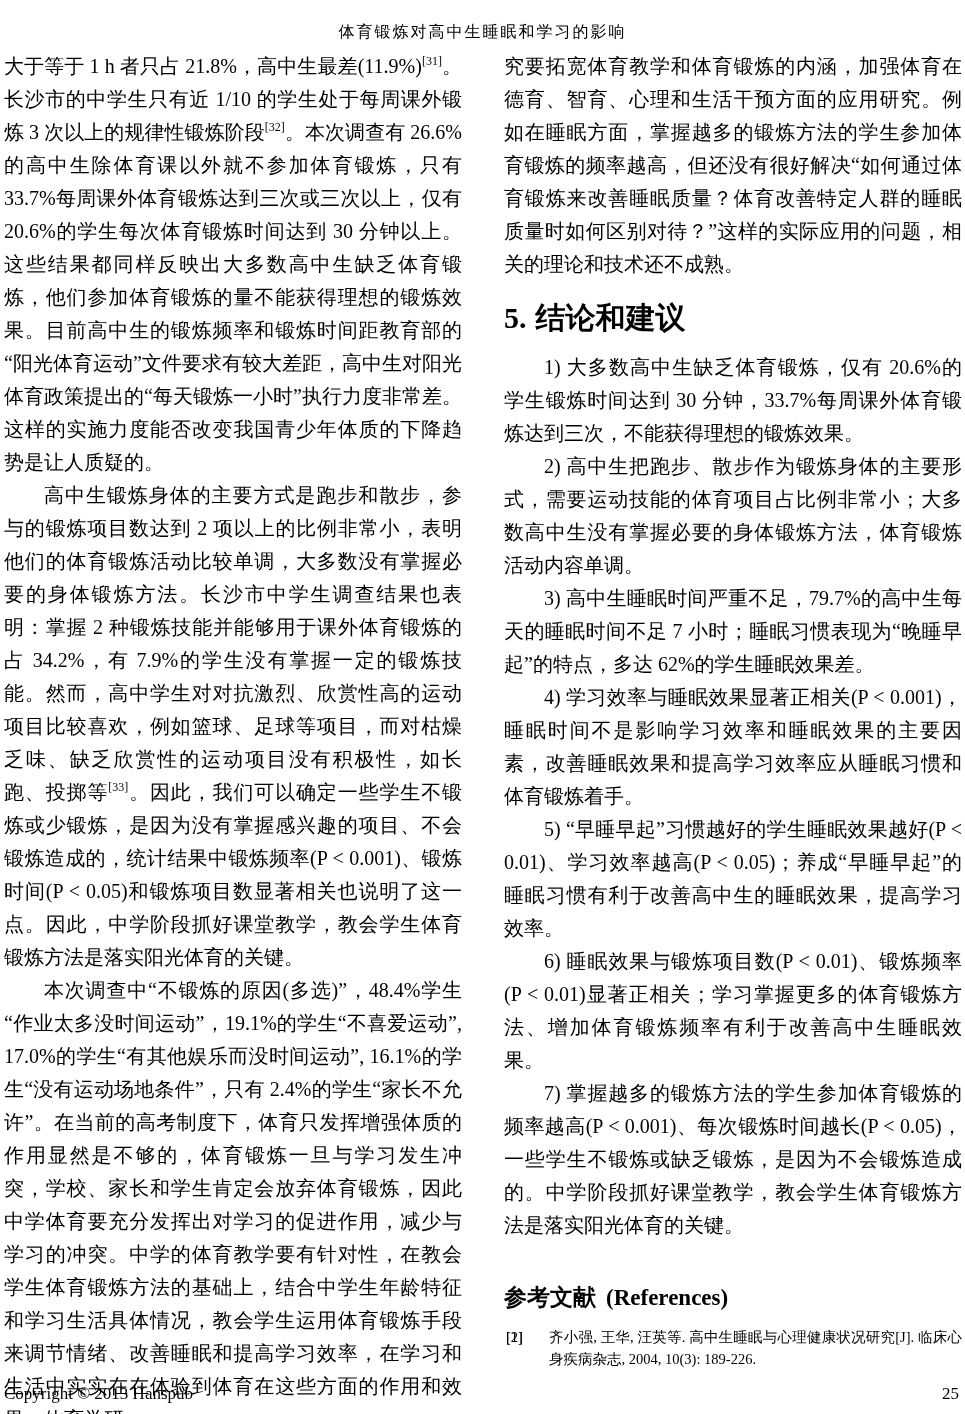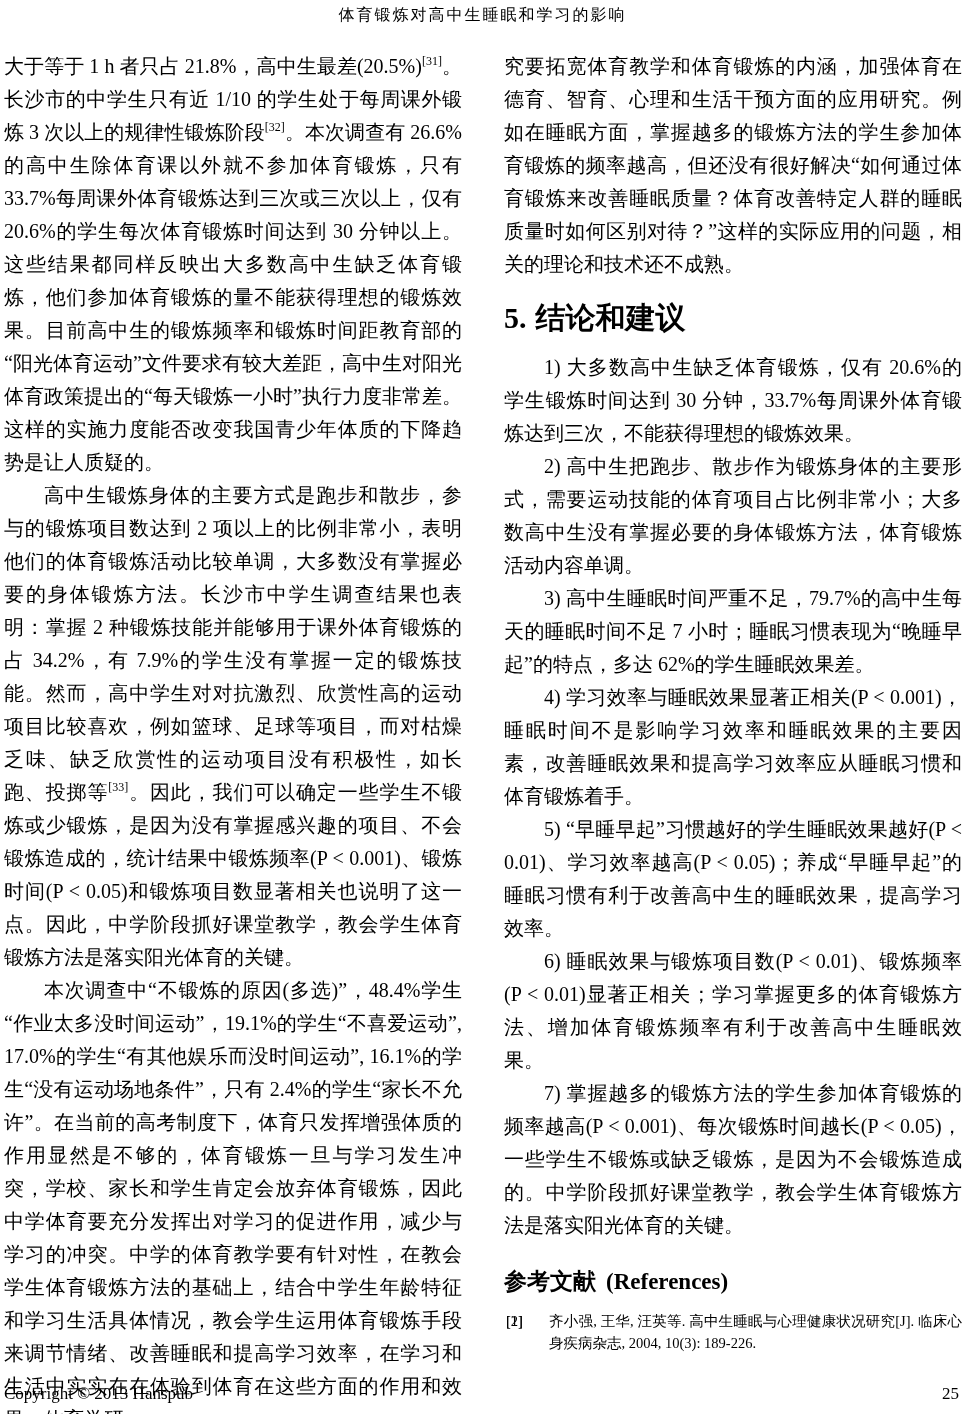--- a/index.html
+++ b/index.html
@@ -4,21 +4,21 @@
 <style>
   html,body{margin:0;padding:0;background:#ffffff;}
   .page{
     position:relative;
     width:965px;height:1414px;
     background:#ffffff;color:#000;
     font-family:"Liberation Serif","DejaVu Serif",serif;
     overflow:hidden;
   }
   .header-title{
-    position:absolute;top:5px;left:0;right:0;
+    position:absolute;top:22px;left:0;right:0;
     text-align:center;
     font-size:16px;letter-spacing:2px;
   }
   .col{position:absolute;top:50px;width:458px;}
   .col-left{left:4px;}
   .col-right{left:504px;}
   .para{
     margin:0;
     font-size:20px;line-height:33px;
     text-align:justify;
@@ -30,21 +30,21 @@
   .section-heading{
     margin:17px 0 12px 0;
     font-size:30px;font-weight:bold;
     font-family:"Liberation Sans","DejaVu Sans",sans-serif;
   }
   .section-heading .h-no{
     font-family:"Liberation Serif","DejaVu Serif",serif;
     margin-right:9px;
   }
   .refs-heading{
-    margin:24px 0 14px 0;
+    margin:40px 0 14px 0;
     font-size:23px;font-weight:bold;
     font-family:"Liberation Sans","DejaVu Sans",sans-serif;
   }
   .refs-heading .h-en{
     font-family:"Liberation Serif","DejaVu Serif",serif;
     margin-left:10px;
   }
   .refs{font-size:14.5px;line-height:21.5px;}
   .ref{
     position:relative;
@@ -59,21 +59,21 @@
   }
 </style>
 </head>
 <body>
 
 <div class="page">
 
   <div class="header-title">体育锻炼对高中生睡眠和学习的影响</div>
 
   <div class="col col-left">
-      <p class="para"><span>大于等于 1 h 者只占 21.8%，高中生最差(20.5%)</span><sup>[31]</sup><span>。长沙市的中学生只有近 1/10 的学生处于每周课外锻炼 3 次以上的规律性锻炼阶段</span><sup>[32]</sup><span>。本次调查有 26.6%的高中生除体育课以外就不参加体育锻炼，只有 33.7%每周课外体育锻炼达到三次或三次以上，仅有 20.6%的学生每次体育锻炼时间达到 30 分钟以上。这些结果都同样反映出大多数高中生缺乏体育锻炼，他们参加体育锻炼的量不能获得理想的锻炼效果。目前高中生的锻炼频率和锻炼时间距教育部的“阳光体育运动”文件要求有较大差距，高中生对阳光体育政策提出的“每天锻炼一小时”执行力度非常差。这样的实施力度能否改变我国青少年体质的下降趋势是让人质疑的。</span></p>
+      <p class="para"><span>大于等于 1 h 者只占 21.8%，高中生最差(11.9%)</span><sup>[31]</sup><span>。长沙市的中学生只有近 1/10 的学生处于每周课外锻炼 3 次以上的规律性锻炼阶段</span><sup>[32]</sup><span>。本次调查有 26.6%的高中生除体育课以外就不参加体育锻炼，只有 33.7%每周课外体育锻炼达到三次或三次以上，仅有 20.6%的学生每次体育锻炼时间达到 30 分钟以上。这些结果都同样反映出大多数高中生缺乏体育锻炼，他们参加体育锻炼的量不能获得理想的锻炼效果。目前高中生的锻炼频率和锻炼时间距教育部的“阳光体育运动”文件要求有较大差距，高中生对阳光体育政策提出的“每天锻炼一小时”执行力度非常差。这样的实施力度能否改变我国青少年体质的下降趋势是让人质疑的。</span></p>
       <p class="para indent"><span>高中生锻炼身体的主要方式是跑步和散步，参与的锻炼项目数达到 2 项以上的比例非常小，表明他们的体育锻炼活动比较单调，大多数没有掌握必要的身体锻炼方法。长沙市中学生调查结果也表明：掌握 2 种锻炼技能并能够用于课外体育锻炼的占 34.2%，有 7.9%的学生没有掌握一定的锻炼技能。然而，高中学生对对抗激烈、欣赏性高的运动项目比较喜欢，例如篮球、足球等项目，而对枯燥乏味、缺乏欣赏性的运动项目没有积极性，如长跑、投掷等</span><sup>[33]</sup><span>。因此，我们可以确定一些学生不锻炼或少锻炼，是因为没有掌握感兴趣的项目、不会锻炼造成的，统计结果中锻炼频率(P &lt; 0.001)、锻炼时间(P &lt; 0.05)和锻炼项目数显著相关也说明了这一点。因此，中学阶段抓好课堂教学，教会学生体育锻炼方法是落实阳光体育的关键。</span></p>
       <p class="para indent"><span>本次调查中“不锻炼的原因(多选)”，48.4%学生“作业太多没时间运动”，19.1%的学生“不喜爱运动”, 17.0%的学生“有其他娱乐而没时间运动”, 16.1%的学生“没有运动场地条件”，只有 2.4%的学生“家长不允许”。在当前的高考制度下，体育只发挥增强体质的作用显然是不够的，体育锻炼一旦与学习发生冲突，学校、家长和学生肯定会放弃体育锻炼，因此中学体育要充分发挥出对学习的促进作用，减少与学习的冲突。中学的体育教学要有针对性，在教会学生体育锻炼方法的基础上，结合中学生年龄特征和学习生活具体情况，教会学生运用体育锻炼手段来调节情绪、改善睡眠和提高学习效率，在学习和生活中实实在在体验到体育在这些方面的作用和效果。体育学研</span></p>
     </div>
 
   <div class="col col-right">
 
     <div>
         <p class="para"><span>究要拓宽体育教学和体育锻炼的内涵，加强体育在德育、智育、心理和生活干预方面的应用研究。例如在睡眠方面，掌握越多的锻炼方法的学生参加体育锻炼的频率越高，但还没有很好解决“如何通过体育锻炼来改善睡眠质量？体育改善特定人群的睡眠质量时如何区别对待？”这样的实际应用的问题，相关的理论和技术还不成熟。</span></p>
       </div>
 

